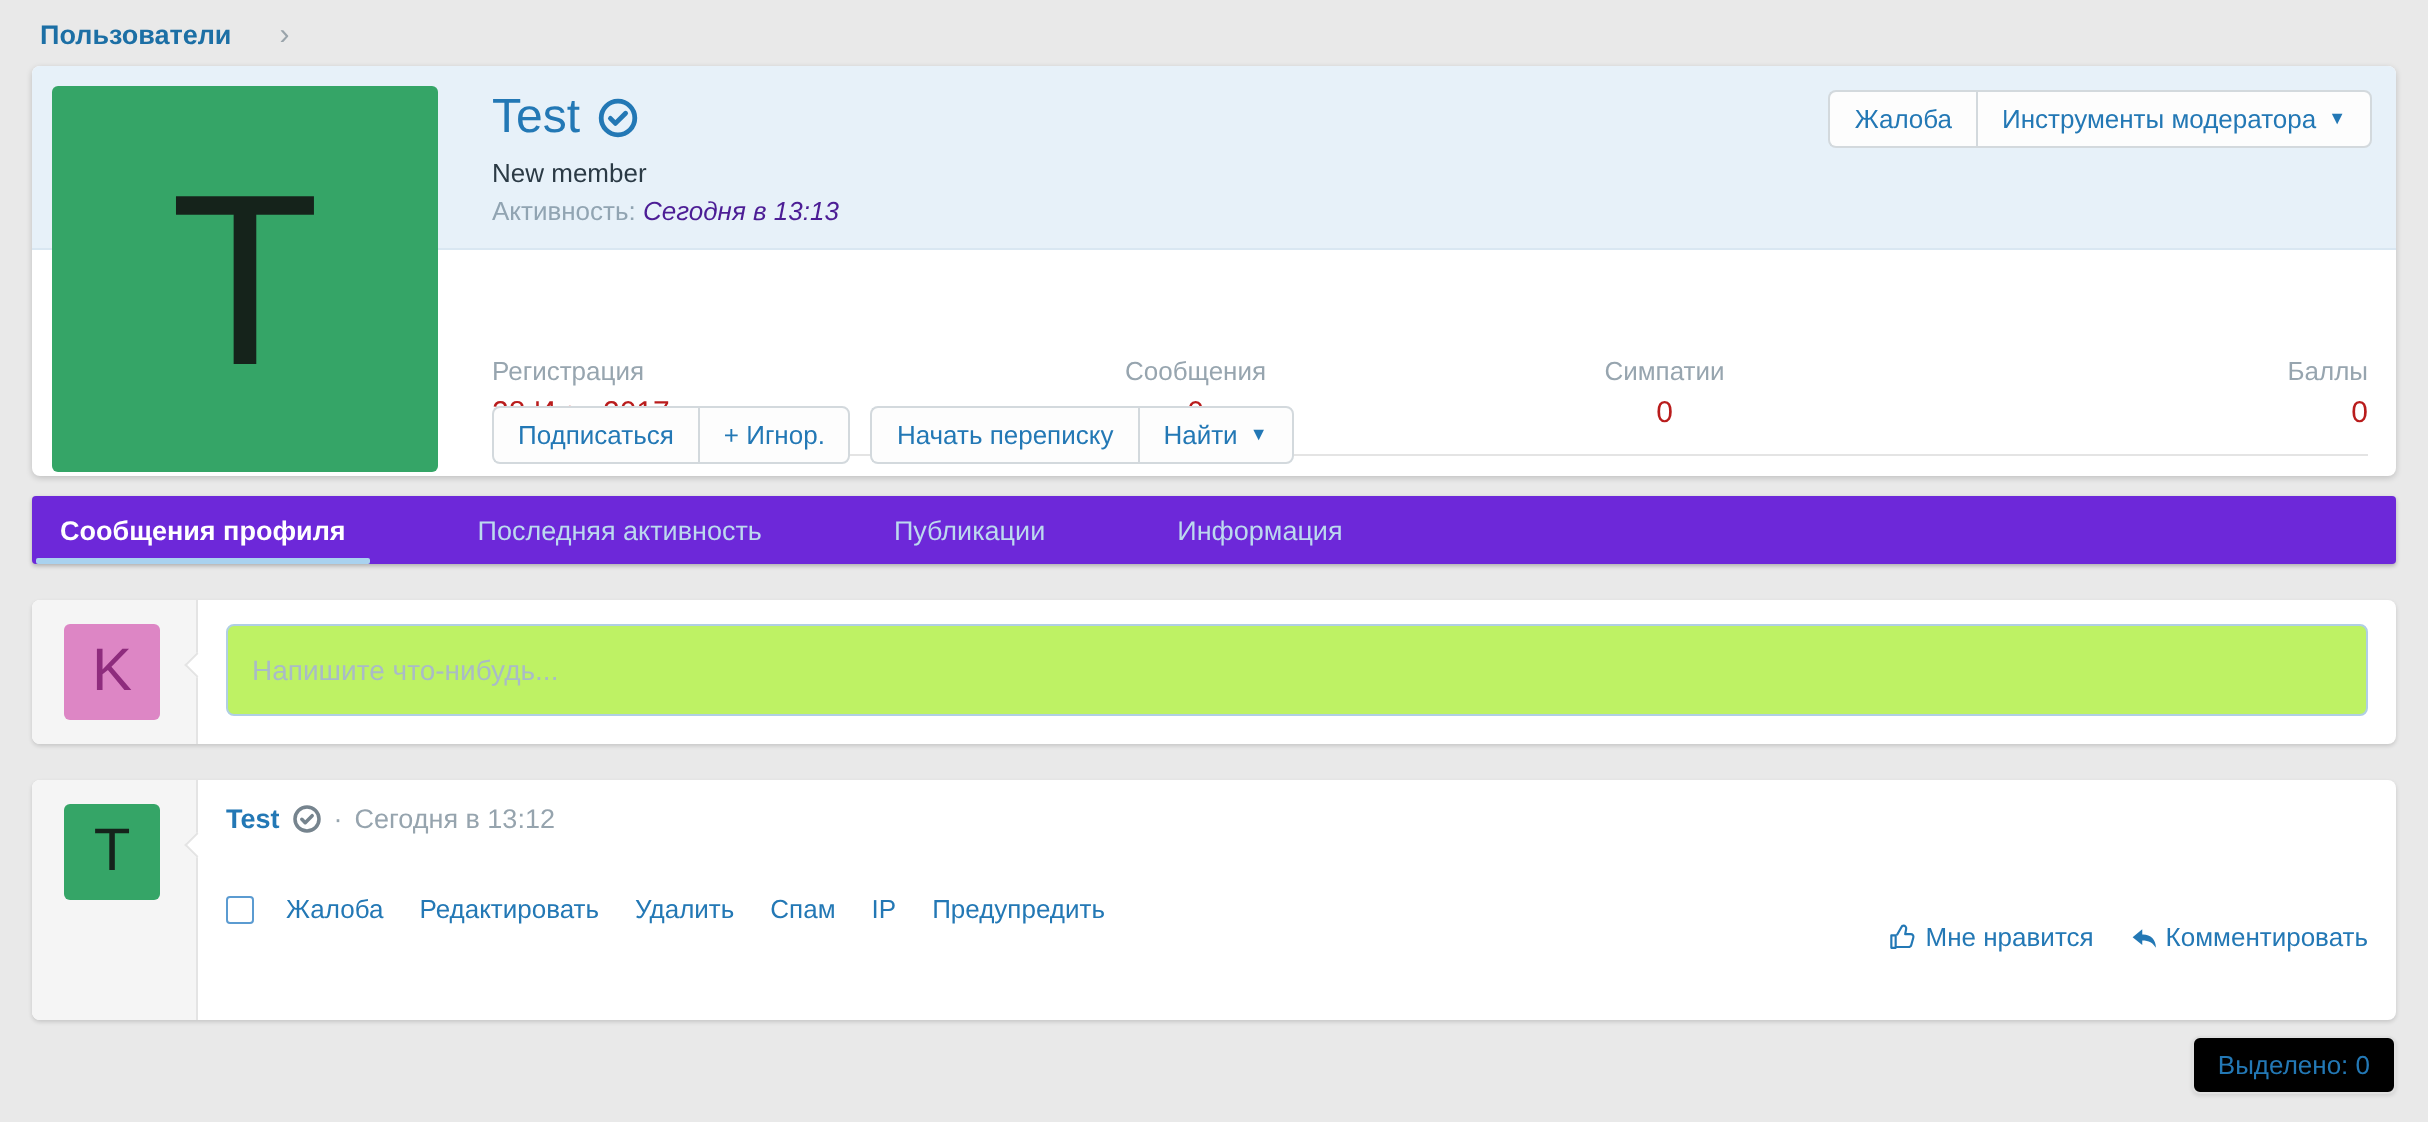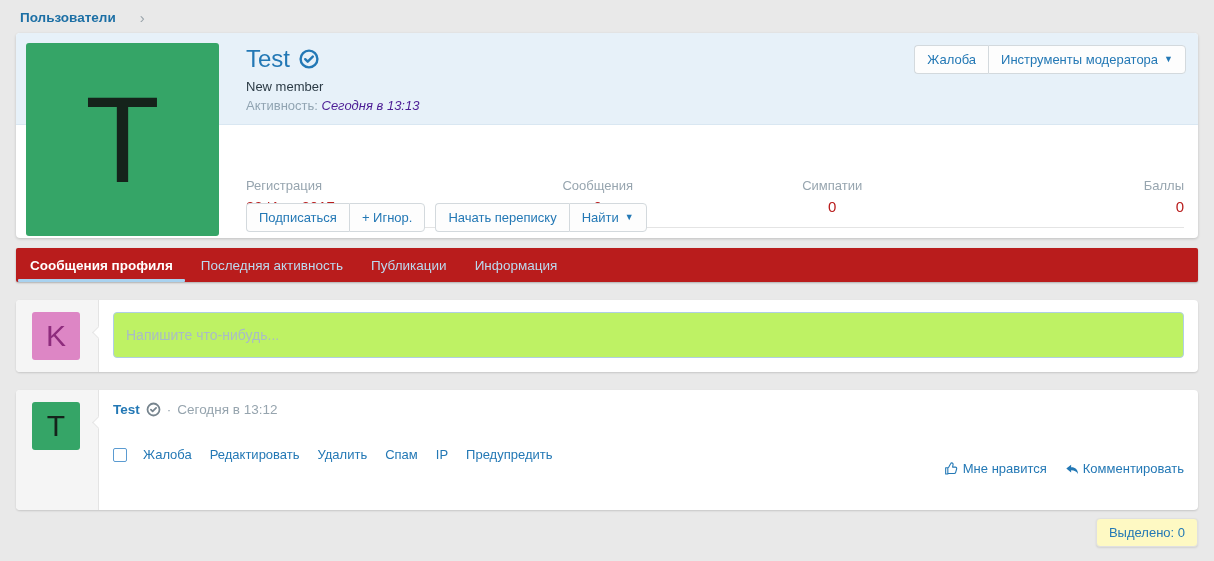--- a/index.html
+++ b/index.html
@@ -62,22 +62,22 @@
   .stat-label { color:#97a5af; font-size:13px; }
   .stat-value { color:#b91c1c; font-size:15px; margin-top:5px; }
   .stat.align-left { text-align:left; }
   .stat.align-center { text-align:center; }
   .stat.align-right { text-align:right; }
 
   .profile-buttons { position:absolute; left:230px; top:170px; display:flex; gap:10px; }
 
   
   .tab-bar {
-    margin-top:10px; height:34px; background:#b91c1c; border-radius:2px;
-    display:flex; align-items:stretch; box-shadow:0 1px 2px rgba(0,0,0,.25);
+    margin-top:10px; height:34px; background:#6d28d9; border-radius:2px;
+    display:flex; align-items:stretch; box-shadow:0 1px 2px rgba(0,0,0,.25);gap:38px;
   }
   .tab {
     display:flex; align-items:center; padding:0 14px; color:#bcd9ee;
     font-size:13.5px; cursor:pointer; position:relative; white-space:nowrap;
   }
   .tab.active { color:#fff; font-weight:bold; }
   .tab.active::after {
     content:""; position:absolute; left:2px; right:2px; bottom:0; height:3px;
     background:#a9d2ef; border-radius:1px;
   }
@@ -125,21 +125,21 @@
     width:14px; height:14px; border:1px solid #5b9bd1; border-radius:2px;
     background:#fff; cursor:pointer; margin-right:16px; flex:0 0 14px;
   }
   .action-link { color:#2378b5; margin-right:18px; cursor:pointer; }
   .post-actions-right { margin-left:auto; display:flex; align-items:center; gap:18px;margin-top:28px; }
   .icon-link { display:inline-flex; align-items:center; gap:4px; color:#2378b5; cursor:pointer; }
 
   
   .footer-bar { margin-top:8px; display:flex; justify-content:flex-end; }
   .selected-btn {
-    background:#fef9c3; border:1px solid #e0e0e0; border-radius:4px;
+    background:#000000; border:1px solid #e0e0e0; border-radius:4px;
     box-shadow:0 1px 2px rgba(0,0,0,.1); color:#2378b5;
     font-size:13px; padding:6px 12px; cursor:pointer;
     font-family:"Liberation Sans", sans-serif;
   }
   svg { display:block; }
 </style>
 </head>
 <body>
 
 <div class="page">

